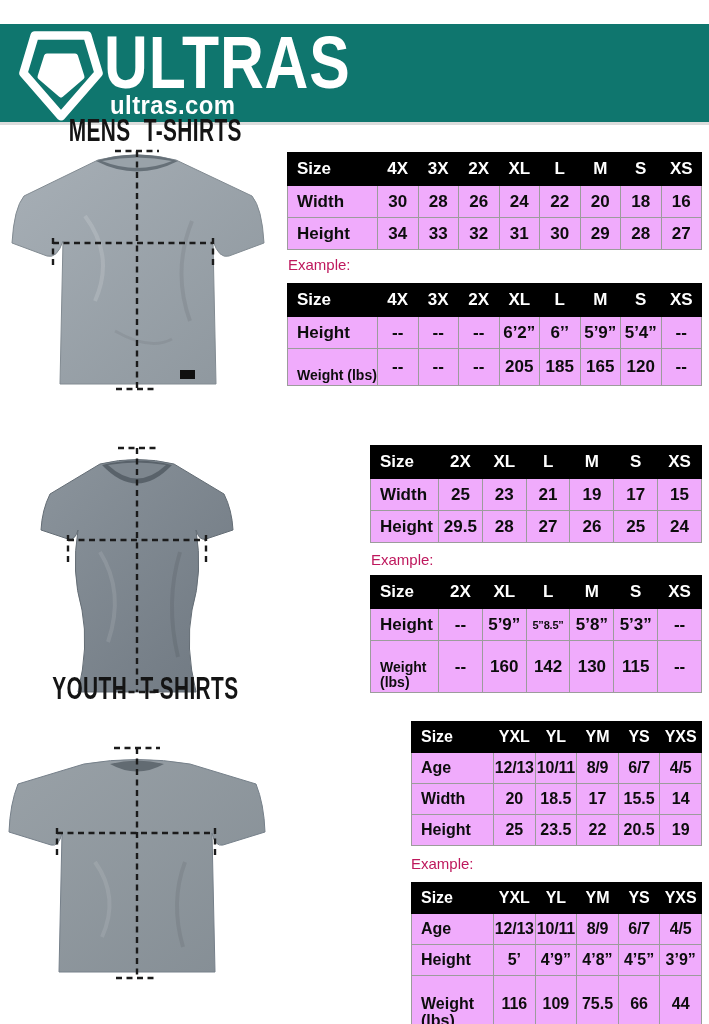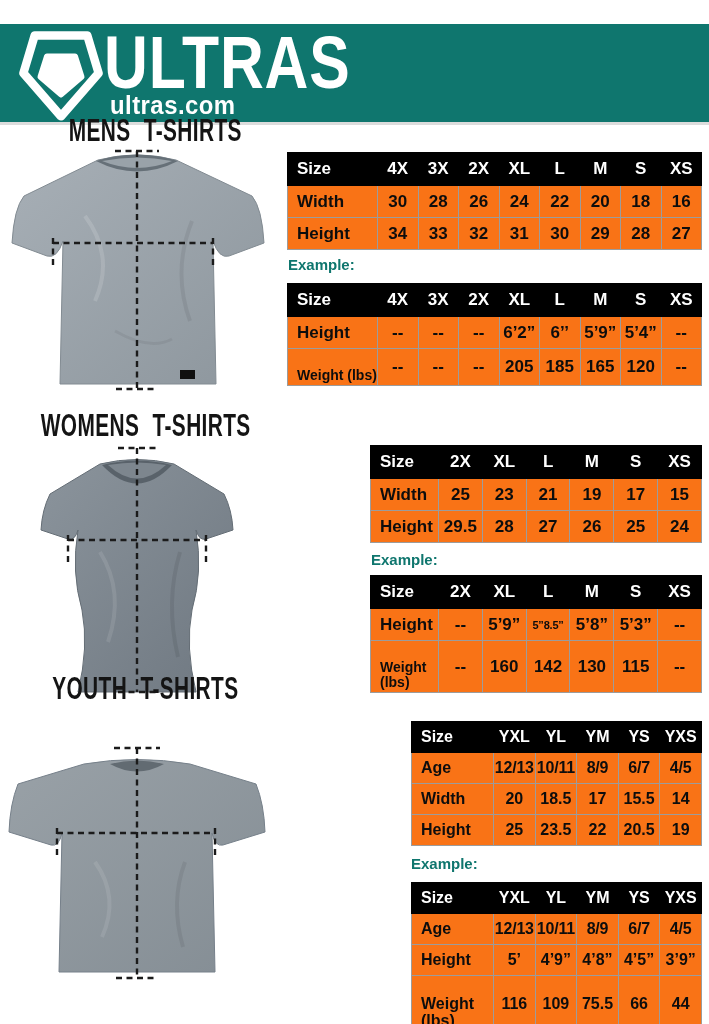--- a/index.html
+++ b/index.html
@@ -29,39 +29,39 @@
 
   
   .tblwrap{position:absolute;}
   #t-mens-1{left:287px;top:152px;width:415px;}
   #t-mens-2{left:287px;top:283px;width:415px;}
   #t-wom-1{left:370px;top:445px;width:332px;}
   #t-wom-2{left:370px;top:575px;width:332px;}
   #t-you-1{left:411px;top:721px;width:291px;}
   #t-you-2{left:411px;top:882px;width:291px;}
 
-  table.size-table{width:100%;border-collapse:collapse;table-layout:fixed;background:#f97316;}
+  table.size-table{width:100%;border-collapse:collapse;table-layout:fixed;background:#f0abfc;}
   .size-table th,.size-table td{border:1px solid #9c9c9c;font-weight:bold;color:#0d0d0d;text-align:center;vertical-align:middle;font-size:17px;padding:0;}
   .size-table thead th{background:#000;color:#fff;border-color:#000;height:33px;}
   .size-table thead th:first-child,.size-table tbody th{text-align:left;padding-left:9px;}
   .size-table tbody tr{height:32px;}
   .size-table td.small{font-size:11px;letter-spacing:-.2px;}
   .size-table tbody th.wrap{font-size:14px;line-height:1.08;padding-top:19px;padding-bottom:2px;}
 
   #t-you-1 .size-table th,#t-you-1 .size-table td,
   #t-you-2 .size-table th,#t-you-2 .size-table td{font-size:16px;}
   #t-you-1 .size-table thead th,#t-you-2 .size-table thead th{height:31px;}
   #t-you-1 .size-table tbody tr,#t-you-2 .size-table tbody tr{height:31px;}
 
   #t-mens-1 col:first-child,#t-mens-2 col:first-child{width:90px;}
   #t-wom-1 col:first-child,#t-wom-2 col:first-child{width:68px;}
   #t-you-1 col:first-child,#t-you-2 col:first-child{width:82px;}
 
   
-  .ex{position:absolute;font-size:15px;font-weight:bold;color:#0f766e;}
+  .ex{position:absolute;font-size:15px;font-weight:normal;color:#be185d;}
   #ex-mens{left:288px;top:256px;}
   #ex-wom{left:371px;top:551px;}
   #ex-you{left:411px;top:855px;}
 
   .mline{stroke:#1b1b1b;stroke-width:2.4;stroke-dasharray:6 4.5;fill:none;}
 </style>
 </head>
 <body>
 
 <div class="page">
@@ -202,21 +202,20 @@
             <td>205</td>
             <td>185</td>
             <td>165</td>
             <td>120</td>
             <td>--</td>
           </tr>
         </tbody>
       </table>
     </div>
 
-  <h2 class="sec-title" id="title-womens"><span class="cond">WOMENS T-SHIRTS</span></h2>
 
   <div class="shirt" id="shirt-womens">
     <svg viewBox="0 0 290 258">
       <defs>
         <linearGradient id="gw" x1="0" y1="0" x2="1" y2="1">
           <stop offset="0" stop-color="#8b949c"></stop>
             <stop offset="1" stop-color="#6f7881"></stop>
         </linearGradient>
       </defs>
       <path fill="url(#gw)" stroke="#646d75" stroke-width="1" d="M100,22 Q137,13 174,22 L224,52 Q232,68 233,88 L206,97 Q199,99 196,88 Q203,130 192,168 Q185,205 196,250 L78,250 Q89,205 82,168 Q71,130 78,88 Q75,99 68,97 L41,88 Q42,68 50,52 Z"></path>

